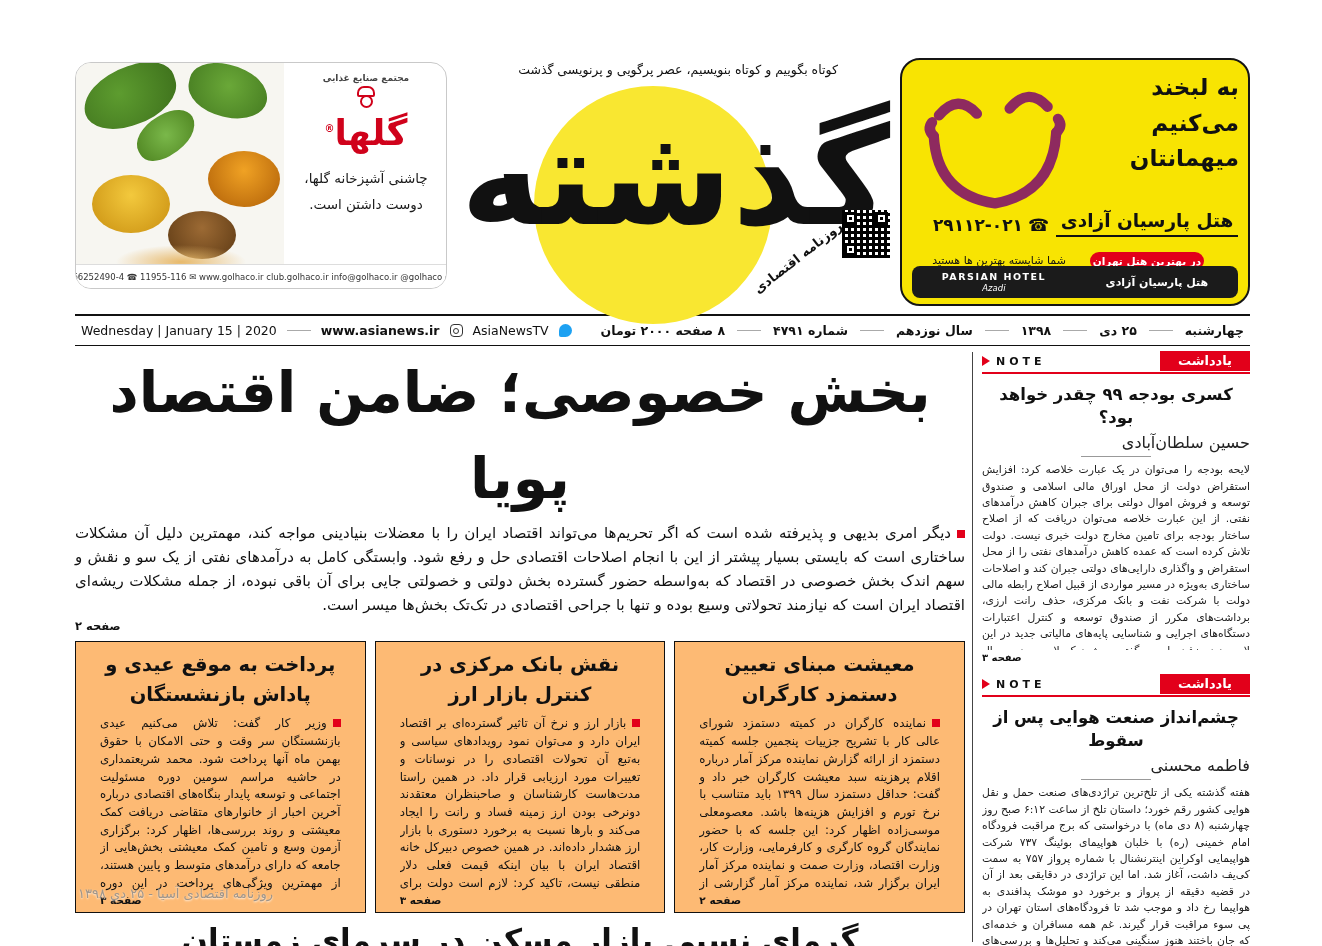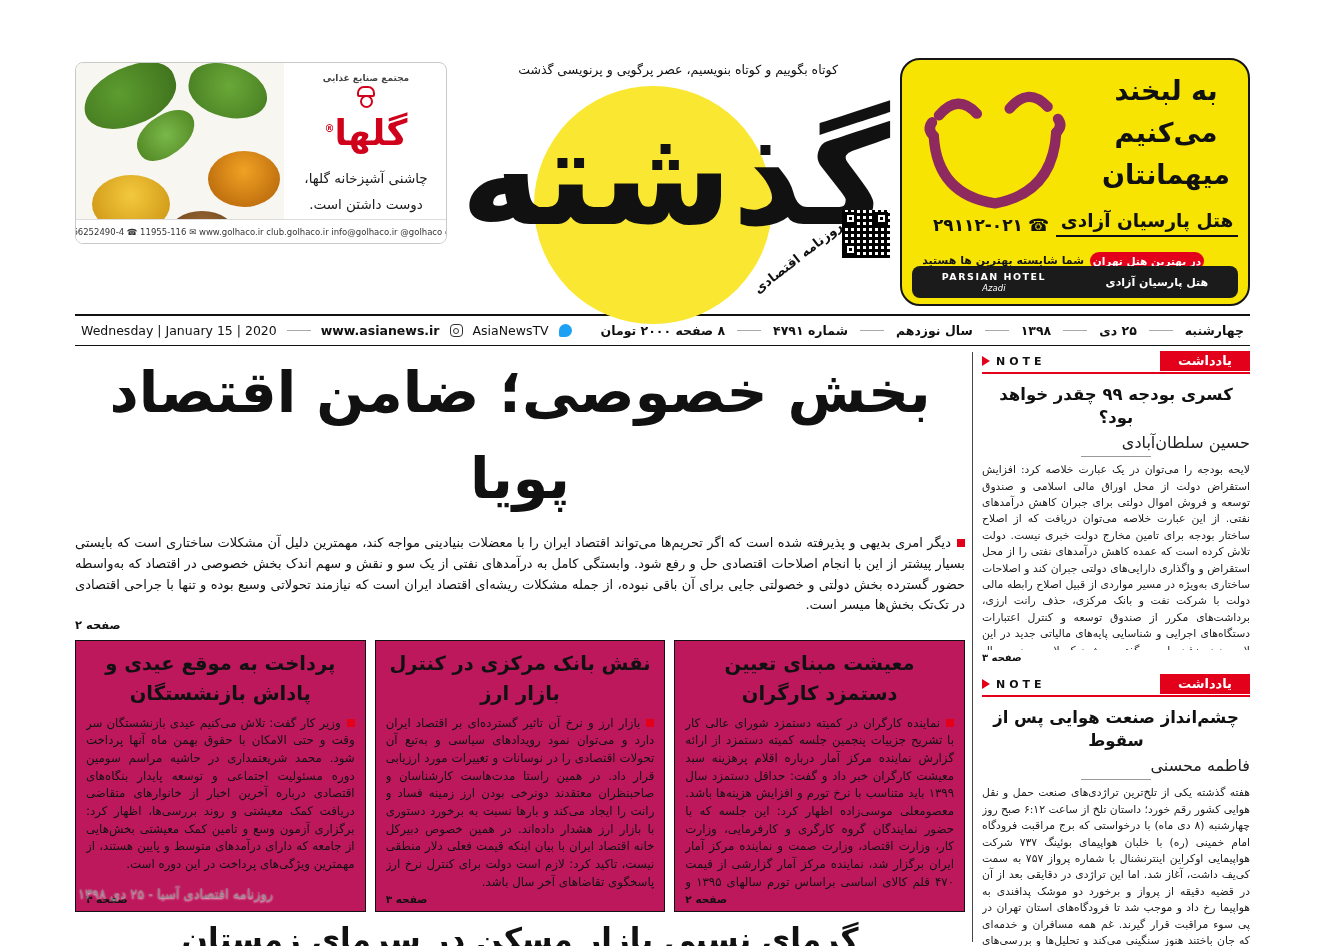--- a/index.html
+++ b/index.html
@@ -1,20 +1,20 @@
 <!DOCTYPE html>
 <html lang="fa"><head>
 <meta charset="utf-8">
 <style>
   *{margin:0;padding:0;box-sizing:border-box}
   body{background:#e9e9e9;font-family:"DejaVu Sans",sans-serif}
   .page{position:relative;width:1322px;height:946px;background:#fff;margin:0 auto;direction:rtl;color:#111;overflow:hidden;font-family:"DejaVu Sans",sans-serif}
 
   
-  .golha{position:absolute;left:75px;top:62px;width:372px;height:182px;border:1px solid #c9c9c9;border-radius:8px;background:#fff;overflow:hidden}
+  .golha{position:absolute;left:75px;top:62px;width:372px;height:227px;border:1px solid #c9c9c9;border-radius:16px;background:#fff;overflow:hidden}
   .golha-photo{position:absolute;left:0;top:0;width:208px;height:224px;background:#f7f6f1;overflow:hidden}
   .blob{position:absolute;border-radius:50%}
   .leaf1{left:6px;top:4px;width:96px;height:58px;background:radial-gradient(circle at 40% 40%,#5d9c2f,#3c6e1b);border-radius:60% 40% 55% 45%;transform:rotate(-18deg)}
   .leaf2{left:112px;top:2px;width:80px;height:52px;background:radial-gradient(circle at 50% 40%,#6aa838,#447a20);border-radius:45% 60% 50% 55%;transform:rotate(12deg)}
   .leaf3{left:58px;top:52px;width:64px;height:40px;background:radial-gradient(circle at 50% 50%,#7ab84a,#4d831f);border-radius:55% 45% 60% 40%;transform:rotate(-30deg)}
   .spice-orange{left:132px;top:88px;width:72px;height:56px;background:radial-gradient(circle at 50% 35%,#f0a224,#b05f07)}
   .spice-yellow{left:16px;top:112px;width:78px;height:58px;background:radial-gradient(circle at 50% 35%,#f3c93d,#c98f10)}
   .spice-bowl{left:92px;top:148px;width:68px;height:48px;background:radial-gradient(circle at 50% 35%,#9c6a34,#5e3a14)}
   .spice-dust{left:40px;top:182px;width:130px;height:34px;background:radial-gradient(closest-side,#e7b96b,rgba(231,185,107,0));border-radius:50%}
   .golha-text{position:absolute;right:0;top:0;width:160px;height:224px;text-align:center;padding-top:10px}
@@ -34,51 +34,51 @@
   .logo-sub{position:absolute;left:744px;top:250px;font-size:13px;font-weight:bold;transform:rotate(-38deg);z-index:3;white-space:nowrap}
   .qr{position:absolute;left:842px;top:210px;width:48px;height:48px;z-index:4;
       background:repeating-linear-gradient(90deg,#000 0 3px,transparent 3px 6px),
                  repeating-linear-gradient(0deg,#000 0 3px,#fff 3px 6px)}
   .qf{position:absolute;width:13px;height:13px;border:3px solid #000;background:#fff}
   .qf::after{content:"";position:absolute;inset:2px;background:#000}
   .qf1{left:2px;top:2px}.qf2{right:2px;top:2px}.qf3{left:2px;bottom:2px}
 
   
   .hotel{position:absolute;left:900px;top:58px;width:350px;height:248px;background:#f8e402;border:2px solid #151515;border-radius:20px;z-index:2}
-  .hotel-lines{position:absolute;right:0;top:10px;width:164px;text-align:center;font-size:27px;font-weight:bold;line-height:1.55;letter-spacing:1px}
+  .hotel-lines{position:absolute;right:9px;top:10px;width:164px;font-size:23px;font-weight:bold;line-height:1.55;letter-spacing:1px}
   .smiley{position:absolute;left:12px;top:14px}
   .hotel-name{position:absolute;right:10px;top:150px;width:182px;text-align:center;font-size:18.5px;font-weight:bold;border-bottom:2px solid #111;padding-bottom:4px}
   .hotel-phone{position:absolute;left:14px;top:155px;width:150px;display:flex;align-items:center;justify-content:center;gap:5px;font-size:17px;font-weight:bold}
   .hotel-badge{position:absolute;right:44px;top:192px;width:114px;background:#e2001a;color:#fff;font-size:10.5px;font-weight:bold;text-align:center;border-radius:9px;padding:3px 0}
-  .hotel-slogan2{position:absolute;left:12px;top:194px;width:170px;font-size:11px;font-weight:bold}
+  .hotel-slogan2{position:absolute;left:12px;top:194px;width:170px;text-align:center;font-size:11px;font-weight:normal}
   .hotel-logos{position:absolute;left:10px;right:10px;bottom:6px;height:32px;background:#1b1b1b;border-radius:8px;color:#fff;display:flex;align-items:center;justify-content:space-around}
   .hl-fa{font-size:11px;font-weight:bold}
   .hl-en{text-align:center;line-height:1.25;direction:ltr}
   .hl-en1{font-size:9.5px;font-weight:bold;letter-spacing:1.5px}
   .hl-en2{font-size:8.5px;font-style:italic}
 
   
   .dateline{position:absolute;left:75px;top:314px;width:1175px;height:32px;border-top:2px solid #111;border-bottom:1px solid #111;display:flex;align-items:center;justify-content:space-between;padding:0 6px}
   .dl-fa{display:flex;align-items:center;gap:12px;font-size:12.5px;font-weight:bold}
   .dl-sep{width:24px;height:1px;background:#aaa}
   .dl-en{display:flex;align-items:center;gap:10px;font-size:12.5px}
   .site{font-weight:bold}
   .ig-icon{width:13px;height:13px;border:1.6px solid #333;border-radius:4px;position:relative;display:inline-block}
   .ig-icon::after{content:"";position:absolute;inset:2.5px;border:1.4px solid #333;border-radius:50%}
   .tw-icon{width:13px;height:13px;background:#1da1f2;border-radius:50% 50% 50% 15%;display:inline-block}
 
   
   .vline{position:absolute;left:972px;top:352px;width:1px;height:590px;background:#444}
   .main{position:absolute;left:75px;top:350px;width:890px;height:596px}
   .headline{font-size:57px;font-weight:bold;text-align:center;line-height:1.5;letter-spacing:-1px}
-  .lead-body{margin-top:12px;font-size:13px;line-height:1.6;text-align:justify}
+  .lead-body{margin-top:0;font-size:15px;line-height:1.6;text-align:justify}
   .page-ref{font-size:11.5px;font-weight:bold;text-align:left;margin-top:2px}
   .bullet{display:inline-block;width:8px;height:8px;background:#e2001a;margin-left:6px}
   .boxes{display:flex;gap:9px;margin-top:8px;height:272px}
-  .box{flex:1;border:1.2px solid #111;padding:8px 10px 6px;display:flex;flex-direction:column;overflow:hidden;background:#be185d}
+  .box{flex:1;border:1.2px solid #111;padding:8px 24px 6px;display:flex;flex-direction:column;overflow:hidden;background:#fdba74}
   .box-title{font-size:19.5px;font-weight:bold;text-align:center;line-height:1.55;margin-bottom:5px}
   .box-body{font-size:11.8px;line-height:1.5;text-align:justify;flex:1;overflow:hidden}
   .box .page-ref{margin-top:3px;font-size:10.5px}
   .bottom-head{margin-top:7px;font-size:31px;font-weight:bold;text-align:center;line-height:1.35}
 
   
   .sidebar{position:absolute;right:72px;top:350px;width:268px;height:596px;overflow:hidden}
   .note+.note{margin-top:10px}
   .note-head{display:flex;align-items:center;justify-content:space-between;border-bottom:2.5px solid #e2001a;height:24px}
   .note-label{background:#e2001a;color:#fff;font-size:13px;font-weight:bold;padding:2px 18px 3px}

